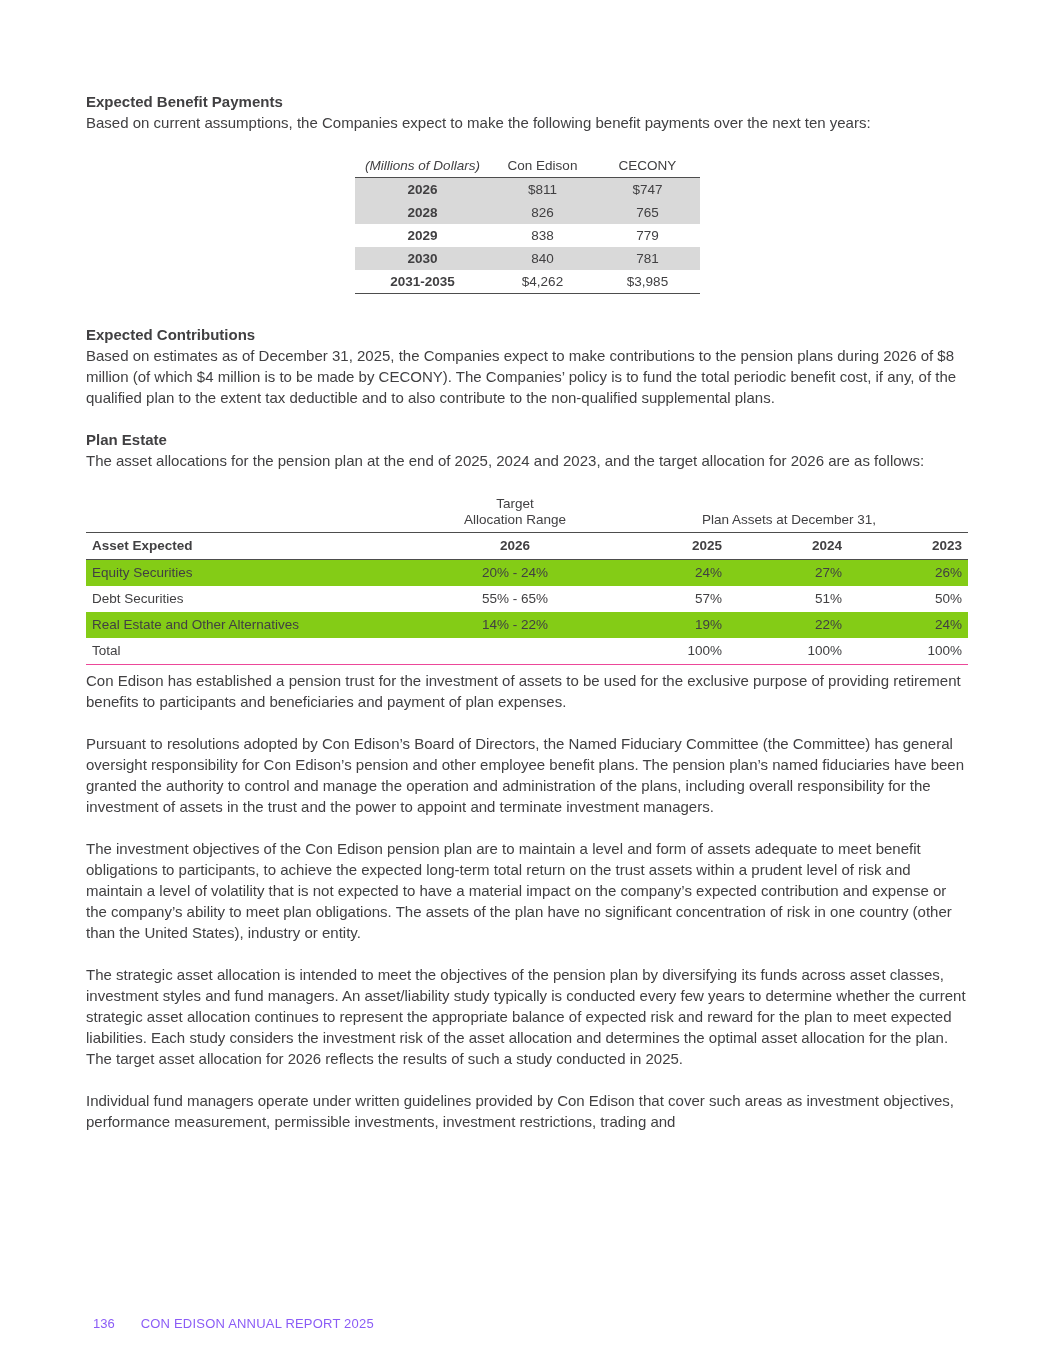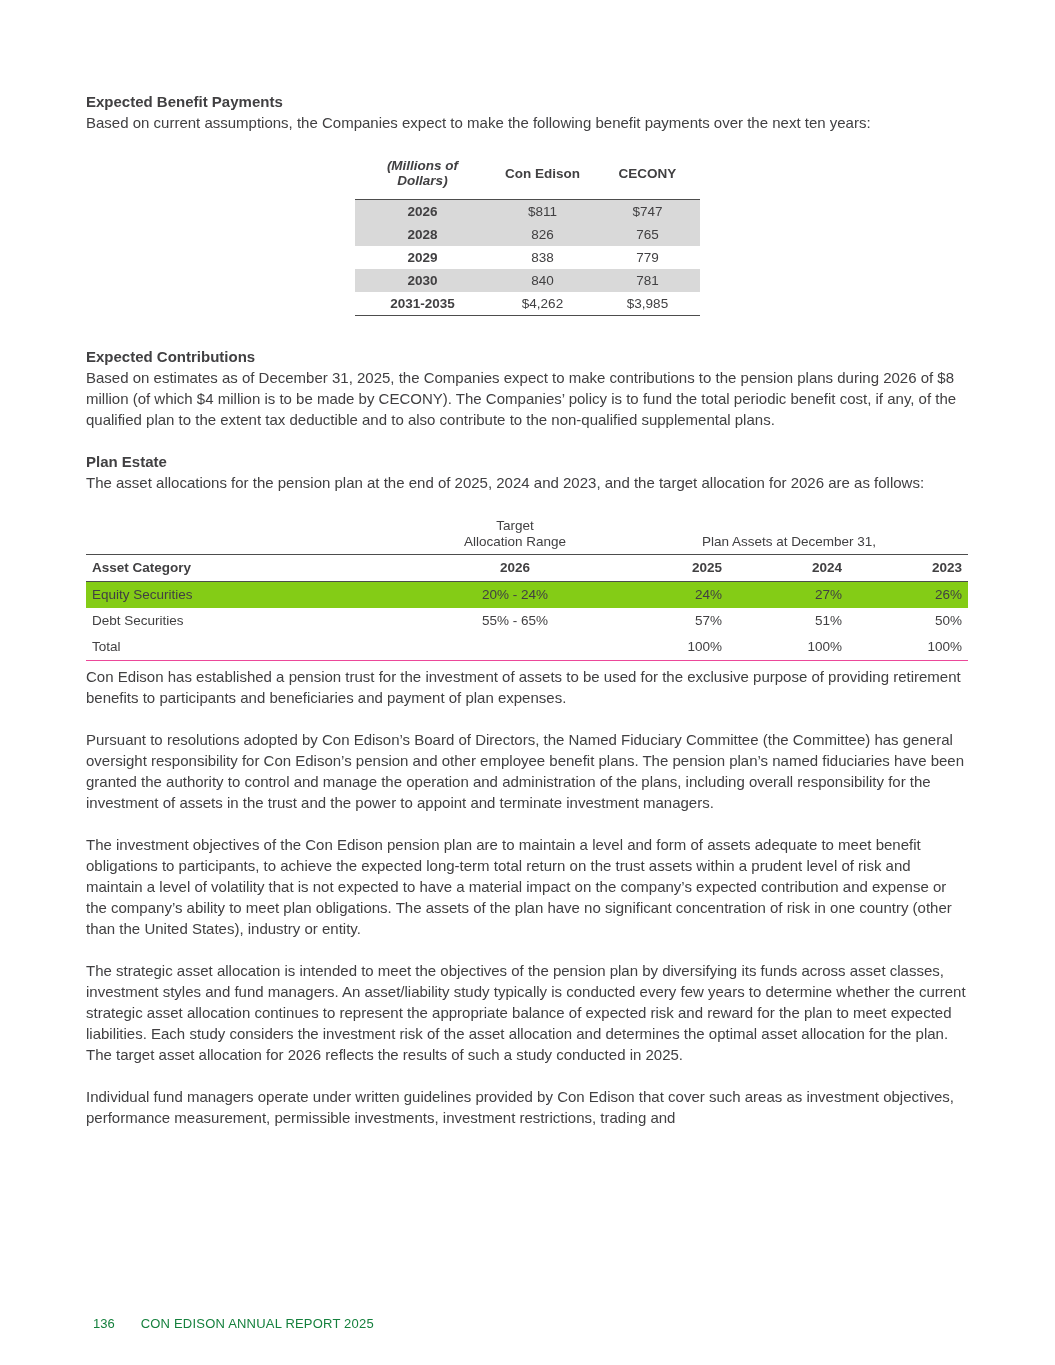--- a/index.html
+++ b/index.html
@@ -13,21 +13,21 @@
   .doc { padding:91px 87px 0 86px; }
   h2.head { font-size:15px; font-weight:700; line-height:21px; }
   p.body { margin:0 0 21px 0; }
   .mt-30 { margin-top:30px; }
   .mt-26 { margin-top:26px; }
 
   
   table { border-collapse:collapse; }
   .t1 { width:345px; margin:0 0 9px 269px; font-size:13.5px; line-height:15px; }
   .t1 th, .t1 td { padding:4px 6px; }
-  .t1 thead th { border-bottom:1px solid #4d4d4d; font-weight:700; padding-bottom:11px; }
+  .t1 thead th { border-bottom:1px solid #4d4d4d; font-weight:400; padding-bottom:4px; }
   .t1 thead th.mil { font-style:italic; }
   .t1 td.label { text-align:center; font-weight:700; }
   .t1 td.num { text-align:center; }
   .t1 tr.shaded { background:#d9d9d9; }
   .t1 tbody tr:last-child td { border-bottom:1px solid #4d4d4d; }
 
   
   .t2 { width:100%; font-size:13.5px; line-height:16px; margin:0 0 5px 0; }
   .t2 th, .t2 td { padding:4px 6px; vertical-align:bottom; }
   .t2 .ctr { text-align:center; }
@@ -37,21 +37,21 @@
   .t2 .pre { white-space:pre-line; }
   .t2 tr.cols th { border-bottom:1px solid #4d4d4d; font-weight:700; padding:5px 6px; }
   .t2 tbody.vals tr.shaded { background:#84cc16; }
   .t2 tbody.vals td { padding:5px 6px; }
   .t2 tbody.vals tr:last-child td { border-bottom:1px solid #ec4899; }
 
   
   .footer {
     position:absolute; left:93px; top:1316px;
     display:flex; align-items:flex-end; gap:26px;
-    color:#15803d; font-size:13px; line-height:16px;
+    color:#8b5cf6; font-size:13px; line-height:16px;
   }
   .footer .title { letter-spacing:0.2px; }
 </style>
 </head>
 <body>
 
 <div class="doc">
 
   <h2 class="head">Expected Benefit Payments</h2>
   <p class="body">Based on current assumptions, the Companies expect to make the following benefit payments over the next ten years:</p>
@@ -113,41 +113,48 @@
         <col style="width:120px">
     </colgroup>
     <thead>
       <tr class="gh">
         <td></td>
         <td class="ctr pre">Target
 Allocation Range</td>
         <td class="ctr" colspan="3">Plan Assets at December 31,</td>
       </tr>
       <tr class="cols">
-        <th class="lft">Asset Category</th>
+        <th class="lft">Asset Expected</th>
         <th class="ctr">2026</th>
         <th class="rt">2025</th>
         <th class="rt">2024</th>
         <th class="rt">2023</th>
       </tr>
     </thead>
     <tbody class="vals">
       <tr class="shaded">
         <td class="lft">Equity Securities</td>
         <td class="ctr">20% - 24%</td>
         <td class="rt">24%</td>
         <td class="rt">27%</td>
         <td class="rt">26%</td>
       </tr>
       <tr>
         <td class="lft">Debt Securities</td>
         <td class="ctr">55% - 65%</td>
         <td class="rt">57%</td>
         <td class="rt">51%</td>
         <td class="rt">50%</td>
+      </tr>
+      <tr class="shaded">
+        <td class="lft">Real Estate and Other Alternatives</td>
+        <td class="ctr">14% - 22%</td>
+        <td class="rt">19%</td>
+        <td class="rt">22%</td>
+        <td class="rt">24%</td>
       </tr>
       <tr>
         <td class="lft">Total</td>
         <td class="ctr"></td>
         <td class="rt">100%</td>
         <td class="rt">100%</td>
         <td class="rt">100%</td>
       </tr>
     </tbody>
   </table>

